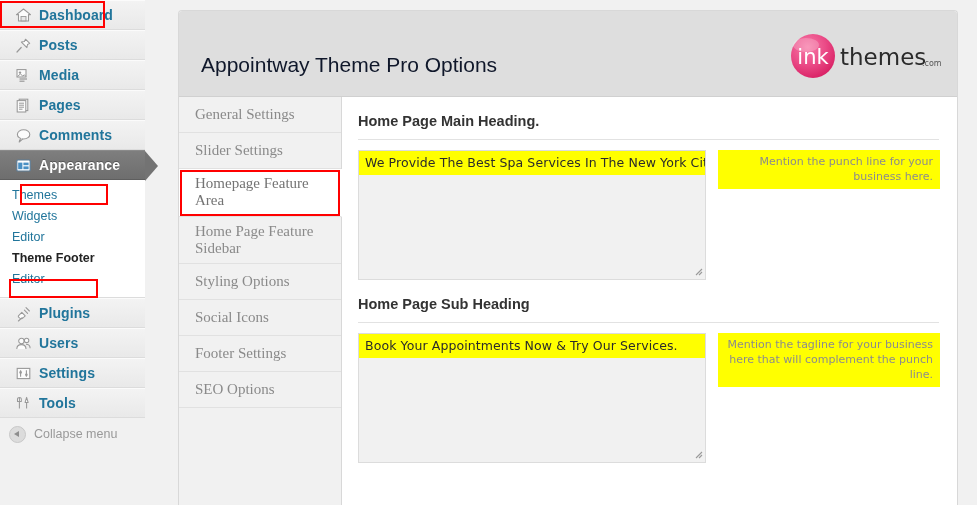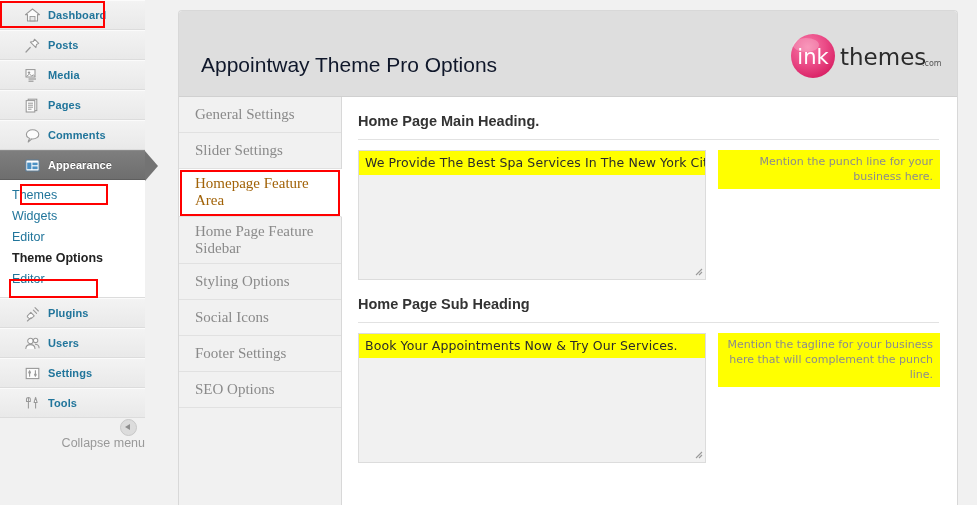--- a/index.html
+++ b/index.html
@@ -14,27 +14,27 @@
   
   #wp-sidebar {
     position: absolute; left: 0; top: 0;
     width: 145px; height: 505px;
     background: #f1f1f1;
   }
   .wp-item {
     position: relative;
     height: 30px;
     display: flex; align-items: center;
-    padding-left: 24px;
+    padding-left: 15px;
     box-sizing: border-box;
     border-bottom: 1px solid #dcdcdc;
     border-top: 1px solid #fbfbfb;
     background: linear-gradient(180deg,#f3f3f3 0%,#e9e9e9 100%);
     color: #21759b;
-    font-size: 11px;
+    font-size: 14px;
     font-weight: bold;
     white-space: nowrap;
   }
   .wp-item .lbl { margin-left: 7px; letter-spacing: .1px; }
   .wp-ico { width: 17px; height: 17px; flex: 0 0 17px; opacity: .85; }
   .wp-ico svg { display:block; }
 
   .wp-item.current {
     background: #777777;
     background: linear-gradient(180deg,#7e7e7e 0%,#6e6e6e 100%);
@@ -63,27 +63,26 @@
     line-height: 21px;
     padding-left: 12px;
     font-size: 12.5px;
     color: #21759b;
     white-space: nowrap;
   }
   .wp-sub-item.cur { color: #222; font-weight: bold; }
 
   .wp-collapse {
     height: 30px;
-    display:flex; align-items:flex-end;
+    display:flex; align-items:center;
     padding-left: 9px;
     font-size: 12.5px;
     color: #999;
     background: #f1f1f1;
     margin-top: 1px;
-    flex-direction: column;
   }
   .collapse-ico {
     width: 15px; height: 15px; border-radius: 50%;
     background: #dcdcdc; border: 1px solid #c8c8c8;
     margin-right: 8px;
     position: relative; flex:0 0 15px;
   }
   .collapse-ico:after {
     content:""; position:absolute; left:4px; top:4px;
     width:0;height:0;
@@ -156,21 +155,21 @@
     box-sizing: border-box;
     font-family: "Liberation Serif", serif;
     font-size: 15px;
     color: #8a8a8a;
     border-bottom: 1px solid #e1e1e1;
     line-height: 1.15;
     background: #f1f1f1;
   }
   .tab.active {
     background: #ffffff;
-    color: #a16207;
+    color: #737373;
     border-right: 1px solid #ffffff;
     margin-right: -1px;
     border-bottom: 1px solid #e1e1e1;
   }
   #tabs-filler { height: 100%; background: #f1f1f1; }
 
   
   #content {
     position: absolute;
     left: 163px; top: 0;
@@ -302,21 +301,21 @@
             </svg>
           </span>
           <span class="lbl">Appearance</span>
           <span class="wp-arrow"></span>
         </div>
       </div>
     <div id="wp-submenu" class="wp-sub">
         <div class="wp-sub-item">Themes</div>
         <div class="wp-sub-item">Widgets</div>
         <div class="wp-sub-item">Editor</div>
-        <div class="wp-sub-item cur">Theme Options</div>
+        <div class="wp-sub-item cur">Theme Footer</div>
         <div class="wp-sub-item">Editor</div>
       </div>
     <div id="wp-menu-bottom">
         <div class="wp-item">
           <span class="wp-ico">
             <svg width="17" height="17" viewBox="0 0 17 17">
               <path d="M3.4 10.8l3.4-3.4 3.4 3.4-2.2 2.2a2.4 2.4 0 0 1-3.4 0l-1.2-1.2a1.7 1.7 0 0 1 0-1z" fill="#fff" stroke="#8a8a8a" stroke-width="1.05" stroke-linejoin="round"></path>
               <path d="M9.4 5.2l3.2 3.2M11 2.6l3.4 3.4M7.2 12.6L3.4 16" stroke="#8a8a8a" stroke-width="1.1" stroke-linecap="round"></path>
             </svg>
           </span>

